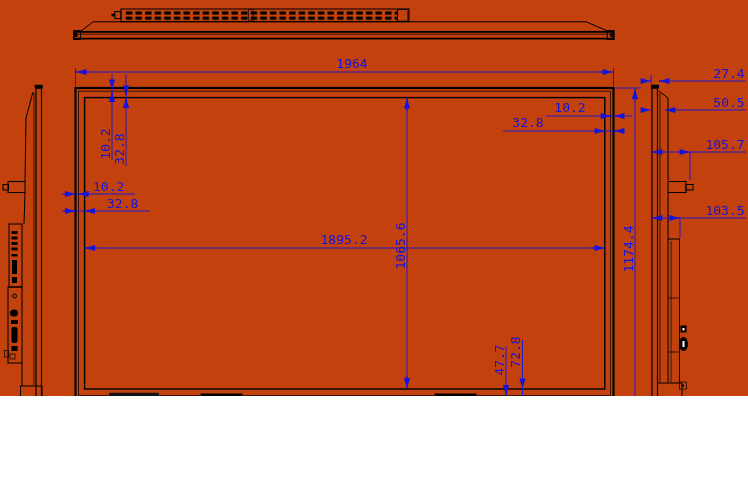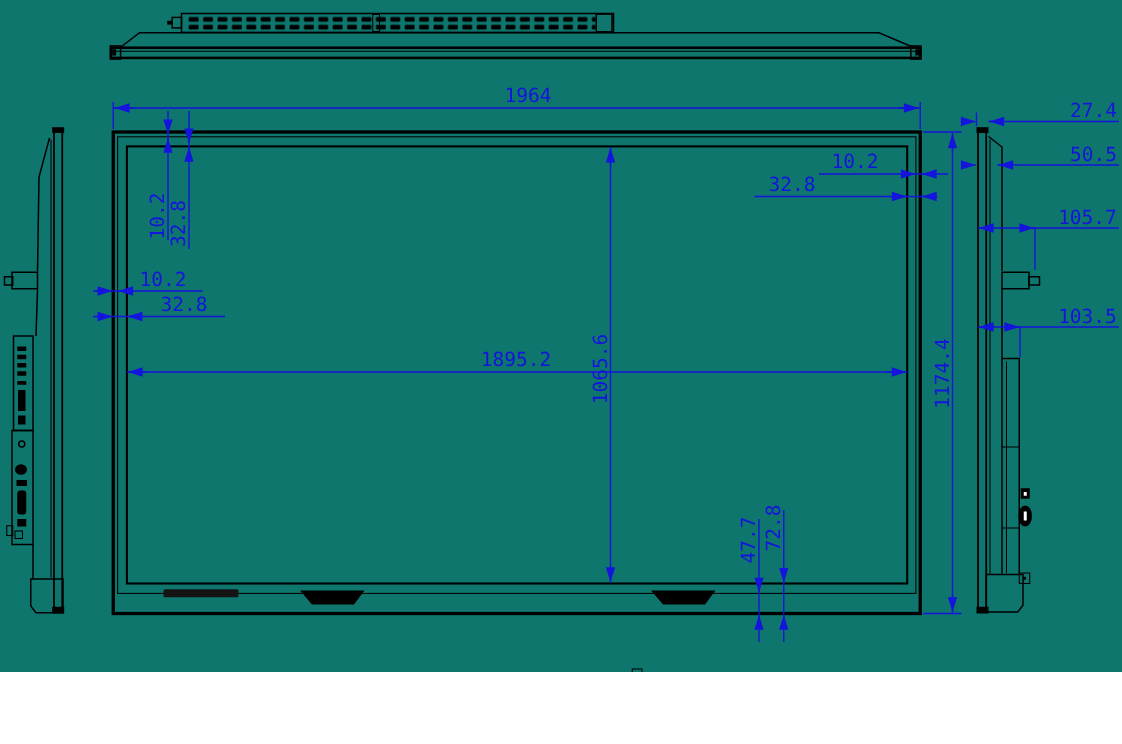--- a/index.html
+++ b/index.html
@@ -1,16 +1,16 @@
 <!DOCTYPE html>
 <html><head>
 <meta charset="utf-8">
 <style>
   html,body{margin:0;padding:0;background:#fff;}
-  .stage{position:relative;width:748px;height:448px;background:#0f766e;overflow:hidden;}
+  .stage{position:relative;width:748px;height:396px;background:#c2410c;overflow:hidden;}
   svg{display:block;}
   .dim{fill:#1414dc;font-family:"DejaVu Sans Mono","Liberation Mono",monospace;font-size:13px;}
   .dl{stroke:#1414dc;stroke-width:0.9;fill:none;}
   .k1{stroke:#000;stroke-width:1;fill:none;}
   .k07{stroke:#000;stroke-width:0.7;fill:none;}
   .k12{stroke:#000;stroke-width:1.2;fill:none;}
   .k14{stroke:#000;stroke-width:1.4;fill:none;}
   .k17{stroke:#000;stroke-width:1.7;fill:none;}
   .k22{stroke:#000;stroke-width:2.2;fill:none;}
   .kf{fill:#000;stroke:none;}

